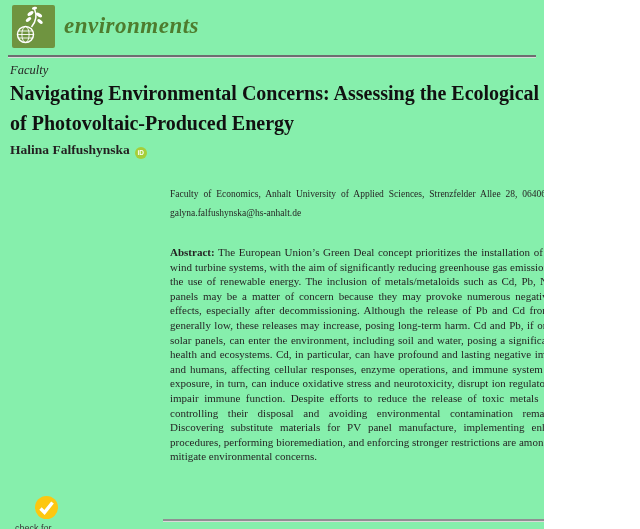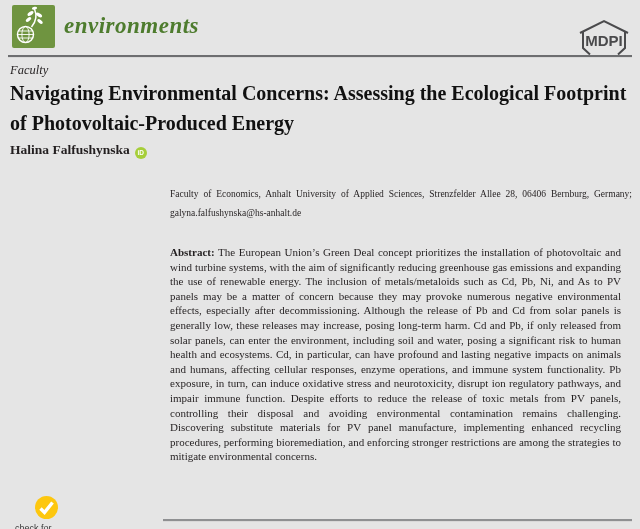--- a/index.html
+++ b/index.html
@@ -1,19 +1,19 @@
 <!DOCTYPE html>
 <html><head>
 <meta charset="utf-8">
 <style>
   html,body{margin:0;padding:0;background:#ffffff;}
   .page{
     position:relative;
-    width:640px;height:529px;
-    background:#e5e5e5;
+    width:544px;height:529px;
+    background:#86efac;
     font-family:"Liberation Serif", serif;
     color:#231f20;
     overflow:hidden;
   }
   
   .logo-box{
     position:absolute;left:12px;top:5px;width:43px;height:43px;
     background:#6f9440;border-radius:2px;
   }
   .journal-name{

